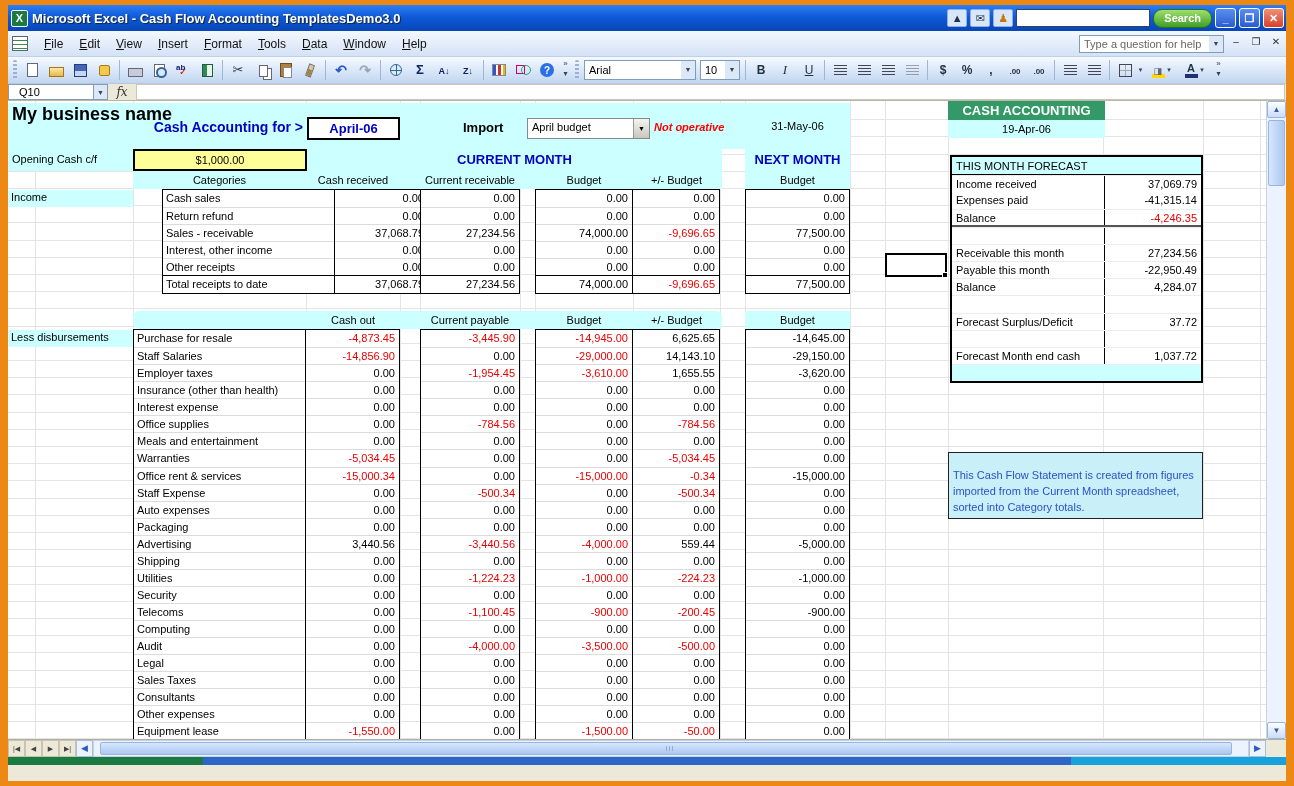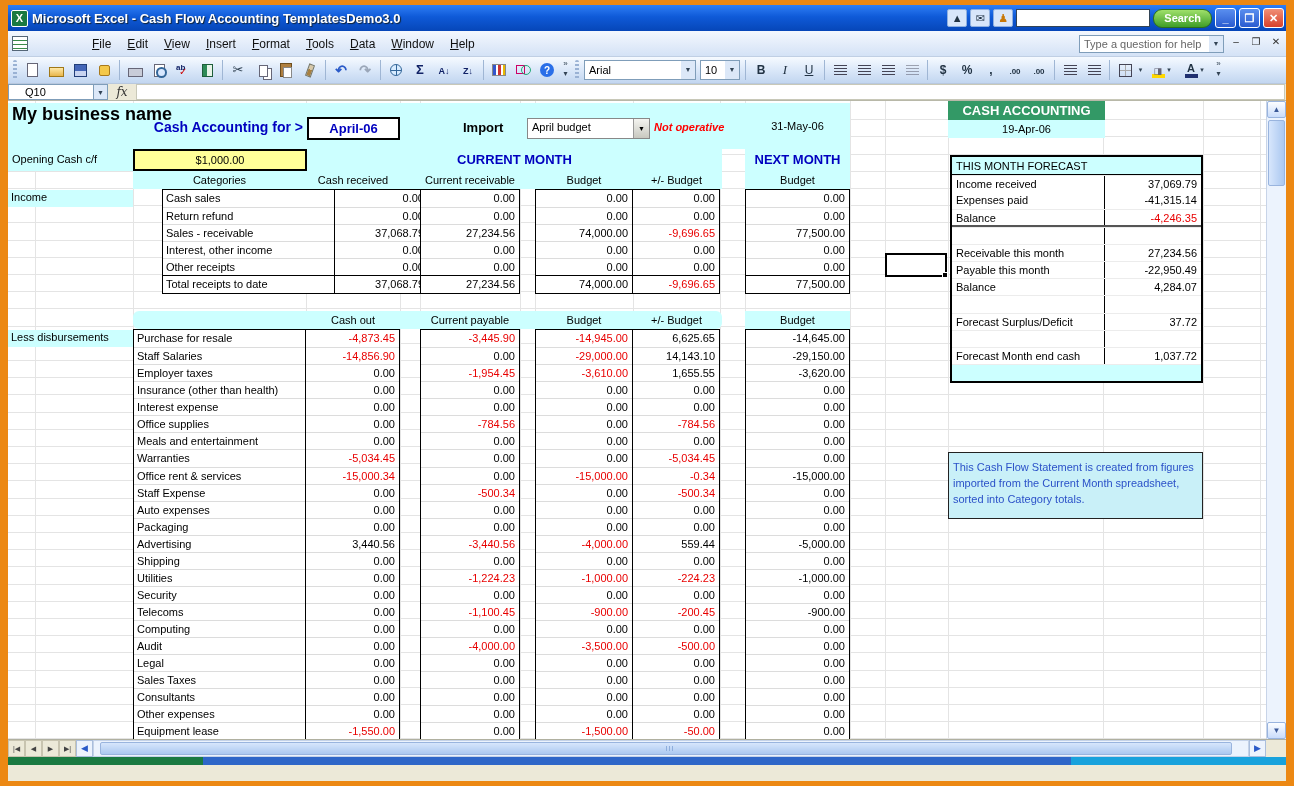--- a/index.html
+++ b/index.html
@@ -73,21 +73,21 @@
   .i-currency i,.i-percent i,.i-comma i{font-weight:bold;font-size:12px;}
   .i-increase-decimal i::before,.i-decrease-decimal i::before{content:".00";font-size:8px;font-weight:bold;}
   .i-borders i{width:13px;height:13px;margin:1px auto;border:1px solid #445;background:linear-gradient(90deg,transparent 5px,#AAA 5px 6px,transparent 6px),linear-gradient(transparent 5px,#AAA 5px 6px,transparent 6px);}
   .i-fill-color i{border-bottom:4px solid #FFD800;width:13px;}
   .i-fill-color i::before{content:"\25E8";font-size:9px;color:#667;}
   .i-font-color i{border-bottom:4px solid #203070;width:13px;font-weight:bold;font-size:11px;line-height:12px;}
   .dd{width:9px;height:22px;font-size:7px;line-height:22px;color:#345;text-align:center;}
 
   
   .formulabar{height:17px;background:#ECE9D8;display:flex;align-items:stretch;border-bottom:1px solid #B8B8A8;}
-  .namebox{width:86px;background:#fff;border:1px solid #7F9DB9;font-size:11px;line-height:15px;padding-left:16px;}
+  .namebox{width:86px;background:#fff;border:1px solid #7F9DB9;font-size:11px;line-height:15px;padding-left:10px;}
   .namearrow{width:14px;background:#DCE8F8;border:1px solid #7F9DB9;border-left:0;font-size:7px;line-height:15px;text-align:center;color:#345;}
   .fxdiv{width:28px;text-align:center;font-family:"DejaVu Serif",serif;font-style:italic;font-size:12px;line-height:16px;color:#333;}
   .formulafield{flex:1;background:#fff;border:1px solid #C8C8B8;margin-right:1px;}
 
   
   .sheet{position:relative;height:638px;background:#fff;overflow:hidden;
     background-image:repeating-linear-gradient(to bottom,transparent 0 16.2px,#E4E4E4 16.2px 17.2px);
     background-position:0 2px;}
   .vline{position:absolute;top:0;bottom:0;width:1px;background:#E4E4E4;z-index:0;}
   .abs{position:absolute;z-index:1;}
@@ -135,21 +135,21 @@
   .fval{flex:1;text-align:right;padding-right:4px;}
   .fval.red{color:#E80000;}
   .frow.rule{border-bottom:2px solid #555;}
   .frow.footer{background:#CCFFFF;}
   .frow.footer .flabel{border-right:0;}
 
   .selcell{left:877px;top:152px;width:62px;height:24px;border:2px solid #000;background:#fff;z-index:2;}
   .selcell::after{content:"";position:absolute;right:-3px;bottom:-3px;width:4px;height:4px;background:#000;border:1px solid #fff;}
 
   .notebox{left:940px;top:351px;width:255px;height:67px;background:#C9F0F8;border:1px solid #222;z-index:2;
-    font-size:11px;line-height:16px;color:#2B51C8;padding:6px 4px;}
+    font-size:11px;line-height:16px;color:#2B51C8;padding:14px 4px;}
 
   .vscroll{position:absolute;left:1258px;top:0;width:20px;height:638px;background:#ECF3FD;border-left:1px solid #C8D4E8;z-index:3;display:flex;flex-direction:column;}
   .sarrow{height:17px;background:linear-gradient(#FDFEFF,#C9DCFB);border:1px solid #99B4DE;border-radius:2px;color:#3B5998;font-size:8px;line-height:15px;text-align:center;}
   .vthumb{height:66px;margin:2px 1px;background:linear-gradient(90deg,#D7E6FC,#ABC8F0);border:1px solid #99B4DE;border-radius:2px;}
   .vtrack{flex:1;}
 
   
   .tabstrip{height:18px;background:#ECE9D8;display:flex;align-items:stretch;border-top:1px solid #B0B0A0;}
   .tnav{width:17px;background:#ECE9D8;border:1px solid #C8C4B0;font-size:7px;line-height:15px;text-align:center;color:#444;}
   .tabs{width:700px;display:flex;overflow:hidden;}
@@ -187,21 +187,21 @@
       <div class="searchbox"></div>
       <div class="searchbtn">Search</div>
       <div class="winbtn min">_</div>
       <div class="winbtn rest">❐</div>
       <div class="winbtn close">✕</div>
     </div>
   </div>
 
   <div class="menubar">
     <div class="sheeticon"></div>
-    <div style="display:flex;margin-left:48px;">
+    <div style="display:flex;">
           <div class="menu">File</div>
           <div class="menu">Edit</div>
           <div class="menu">View</div>
           <div class="menu">Insert</div>
           <div class="menu">Format</div>
           <div class="menu">Tools</div>
           <div class="menu">Data</div>
           <div class="menu">Window</div>
           <div class="menu">Help</div>
         </div>

